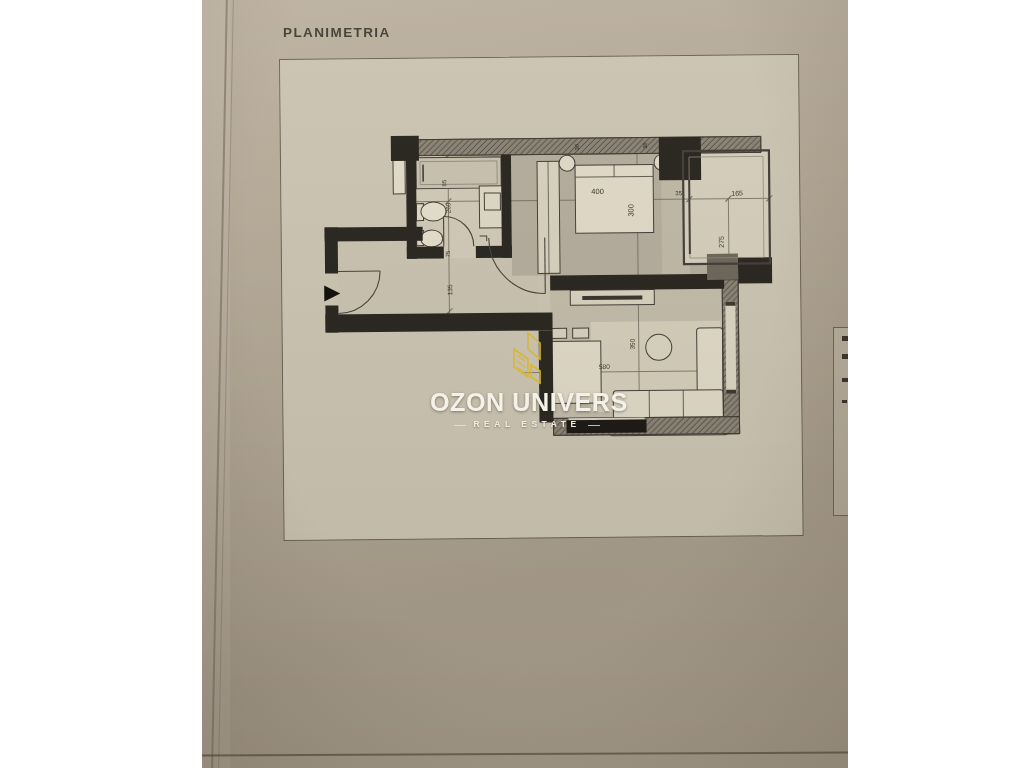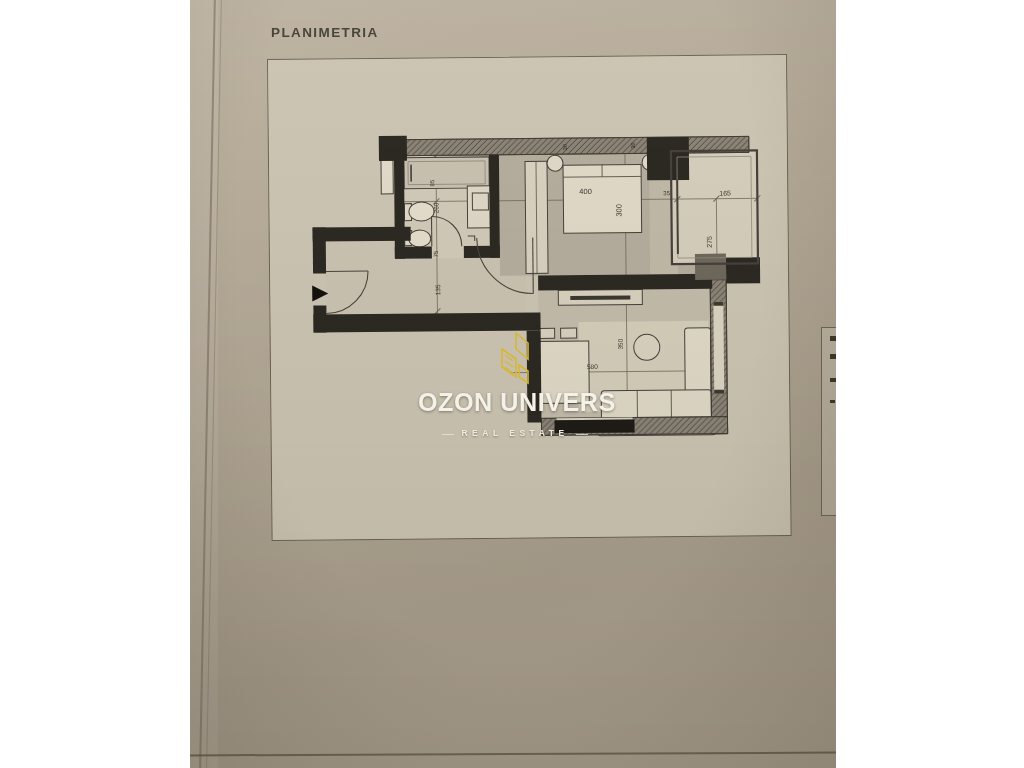--- a/index.html
+++ b/index.html
@@ -1,40 +1,40 @@
 <!DOCTYPE html>
 <html><head>
 <meta charset="utf-8">
 <style>
   html,body{margin:0;padding:0;background:#ffffff;width:1024px;height:768px;overflow:hidden;
             font-family:"Liberation Sans", sans-serif;}
   .stage{position:relative;width:1024px;height:768px;background:#ffffff;}
   
-  .photo{position:absolute;left:190px;top:0;width:646px;height:768px;overflow:hidden;
+  .photo{position:absolute;left:202px;top:0;width:646px;height:768px;overflow:hidden;
          background:linear-gradient(160deg,#bcb19f 0%,#b3a896 35%,#a99e8c 70%,#a2978410 100%),#ada290;}
   .photo::after{content:"";position:absolute;inset:0;pointer-events:none;
          background:radial-gradient(ellipse at 48% 32%, rgba(0,0,0,0) 55%, rgba(58,48,32,0.16) 100%),
                     linear-gradient(180deg, rgba(255,255,255,0.05) 0%, rgba(0,0,0,0) 20%, rgba(0,0,0,0.07) 100%);}
   .page-left-tint{position:absolute;left:0;top:0;width:28px;height:768px;background:rgba(255,255,255,0.08);}
   .page-edge{position:absolute;left:24px;top:-8px;width:14px;height:784px;transform:rotate(1.1deg);transform-origin:top left;}
   .page-edge .l1{position:absolute;left:0;top:0;width:2px;height:100%;background:#8b7f6e;opacity:.85;}
   .page-edge .l2{position:absolute;left:7px;top:0;width:1.3px;height:100%;background:#968a79;opacity:.8;}
   .photo-bottom-line{position:absolute;left:0;top:753px;width:100%;height:2.4px;background:#5b4e3b;opacity:.7;transform:rotate(-0.25deg);}
   .doc-title{position:absolute;left:81px;top:25px;font-size:13.5px;font-weight:bold;color:#423d33;
              letter-spacing:1.4px;}
   .plan-frame{position:absolute;left:77px;top:59px;width:518px;height:480px;
               border:1.4px solid #6b6354;transform:rotate(-0.55deg);transform-origin:top left;
               background:rgba(213,205,190,0.25);}
   .plan-frame svg{display:block;width:518px;height:480px;}
   
   .watermark{position:absolute;left:225px;top:331px;width:200px;text-align:center;z-index:6;}
   .wm-logo{display:block;margin:0 auto 2px auto;}
   .wm-brand{font-size:26px;font-weight:bold;color:#f4f1e9;letter-spacing:0.5px;line-height:1.05;
             text-shadow:0 1px 3px rgba(40,32,18,0.45);white-space:nowrap;transform:scaleX(0.97);}
-  .wm-tagline{margin-top:12px;font-size:8.5px;font-weight:bold;color:#efebe1;letter-spacing:4.5px;
+  .wm-tagline{margin-top:3px;font-size:8.5px;font-weight:bold;color:#efebe1;letter-spacing:4.5px;
               text-shadow:0 1px 2px rgba(40,32,18,0.4);white-space:nowrap;}
   .wm-tagline::before,.wm-tagline::after{content:"";display:inline-block;width:12px;height:1px;
               background:#e8e4d8;vertical-align:middle;margin:0 7px;opacity:.8;}
   
   .side-box{position:absolute;left:631px;top:327px;width:44px;height:187px;
             border:1.3px solid #6e6758;background:rgba(216,209,194,0.3);}
   .side-box .dash{position:absolute;background:#3d362b;}
   .d1{left:8px;top:8px;width:9px;height:5px;}
   .d2{left:8px;top:26px;width:7px;height:5px;}
   .d3{left:8px;top:50px;width:6px;height:4px;}

